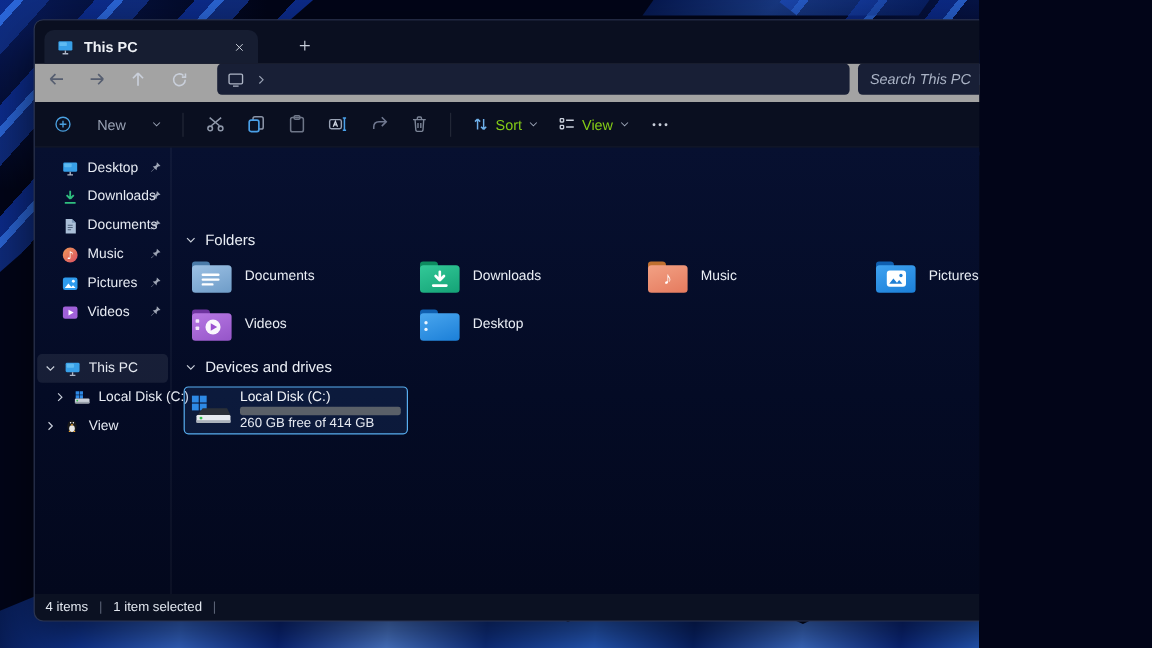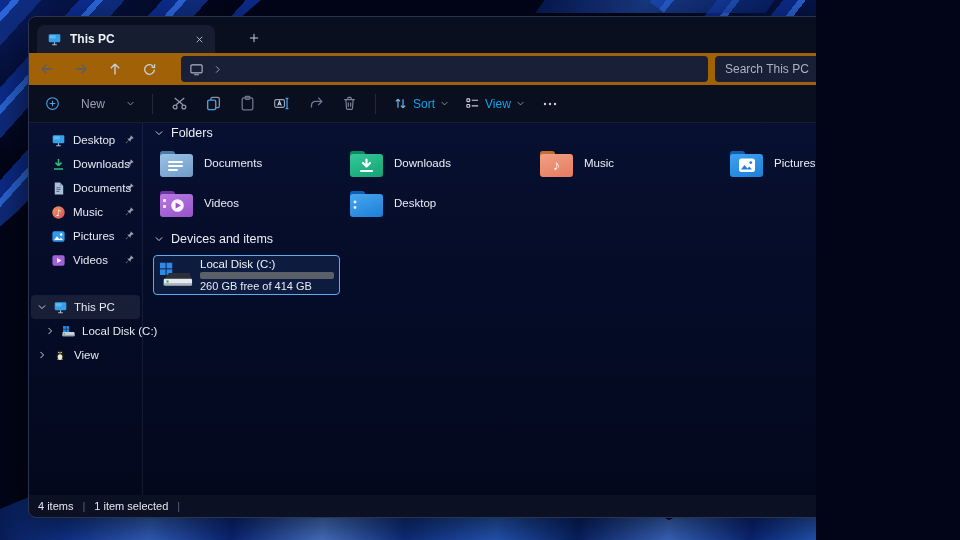--- a/index.html
+++ b/index.html
@@ -44,41 +44,41 @@
   .tab-title { flex:1; font-size:12px; font-weight:bold; color:#eef1f6; white-space:nowrap; }
   .tab-close { width:20px; height:20px; display:flex; align-items:center; justify-content:center;
     border-radius:4px; color:#c9cfda; }
   .newtab { position:absolute; left:214px; top:10px; width:22px; height:22px; display:flex;
     align-items:center; justify-content:center; color:#c9cfda; border-radius:4px; }
   .win-controls { position:absolute; right:2px; top:0; height:36px; display:flex; }
   .wc-btn { width:38px; height:36px; display:flex; align-items:center; justify-content:center;
     color:#d5dae4; }
 
   
-  .navbar { height:32px; display:flex; align-items:center; padding:0 10px 0 4px; flex:none;
-    background:#a16207; }
+  .navbar { height:32px; display:flex; padding:0 10px 0 4px; flex:none;
+    background:#a3a3a3;font-style:italic; }
   .nav-btn { width:28px; height:26px; display:flex; align-items:center; justify-content:center;
     border-radius:4px; color:#c9cfda; flex:none; margin-right:6px; }
   .nav-btn.disabled { color:#565e70; }
   .address { margin-left:12px; width:527px; height:26px; background:#181f36; border-radius:4px;
     display:flex; align-items:center; padding:0 8px; gap:8px; flex:none; }
   .search { margin-left:7px; flex:1; height:26px; background:#181f36; border-radius:4px;
     display:flex; align-items:center; padding:0 10px; gap:8px; }
   .search-text { flex:1; color:#aab3c5; font-size:12px; }
 
   
   .toolbar { height:38px; display:flex; align-items:center; padding:0 10px 0 8px; flex:none;
     background:#0a0f20; border-bottom:1px solid rgba(255,255,255,.06); }
   .tb-new { display:flex; align-items:center; gap:21px; padding:0 8px; height:30px;
     border-radius:4px; color:#98a1b3; }
   .tb-sep { width:1px; height:20px; background:rgba(255,255,255,.10); margin:0 9px; flex:none; }
   .tb-btn { width:34px; height:30px; display:flex; align-items:center; justify-content:center;
     border-radius:4px; flex:none; }
   .tb-group { display:flex; align-items:center; gap:5px; padding:0 8px; height:30px;
-    border-radius:4px; color:#0ea5e9; }
+    border-radius:4px; color:#84cc16; }
   .tb-spacer { flex:1; }
   .tb-details { display:flex; align-items:center; gap:21px; padding:0 8px; height:30px;
     border-radius:4px; color:#d7dce6; }
   .chev { color:#9aa3b5; }
 
   
   .main { flex:1; display:flex; min-height:0;
     background:linear-gradient(180deg,#071030 0%,#040b25 55%,#03081d 100%); }
   .sidebar { width:113px; flex:none; padding-top:5px; }
   .side-item { height:24px; display:flex; align-items:center; padding-left:22px; gap:7px;
@@ -87,21 +87,21 @@
   .slabel { font-size:11.5px; color:#e6eaf2; white-space:nowrap; }
   .pin { position:absolute; right:7px; top:6px; width:11px; height:11px; opacity:.85; }
   .side-gap { height:23px; }
   .tree-item { height:24px; display:flex; align-items:center; gap:6px; padding-left:6px;
     margin:0 2px; border-radius:4px; }
   .tree-item.selected { background:rgba(255,255,255,.08); }
   .tree-item.indent { padding-left:14px; }
   .tchev { width:10px; height:10px; color:#c9cfda; flex:none; display:flex; }
   .sep-v { width:1px; background:rgba(255,255,255,.07); flex:none; }
 
-  .content { flex:1; padding:0 0 0 8px; min-width:0; }
+  .content { flex:1; padding:20px 0 0 8px; min-width:0;margin-top:47px; }
   .section-header { height:20px; display:flex; align-items:center; gap:7px; padding-left:3px;
     color:#eaeef5; font-size:12.5px; }
   .section-header .shchev { width:10px; height:10px; color:#c9cfda; display:flex; }
   .tiles { display:flex; flex-wrap:wrap; width:764px; }
   .tile { width:190px; height:40px; display:flex; align-items:center; gap:11px;
     padding-left:9px; border-radius:4px; }
   .tile-label { font-size:11.5px; color:#eaeef5; }
 
   
   .fi { position:relative; width:33px; height:27px; flex:none; }
@@ -544,21 +544,21 @@
             <span class="tile-label">Desktop</span>
           </div>
         </div>
 
         <div class="section-header devices">
           <span class="shchev">
             <svg viewBox="0 0 16 16" width="10" height="10" stroke="currentColor" stroke-width="1.6" fill="none">
                 <path d="M3 5.5l5 5 5-5"></path>
               </svg>
             </span>
-          <span>Devices and items</span>
+          <span>Devices and drives</span>
         </div>
 
         <div class="drive-tile">
           <span>
             <svg viewBox="0 0 36 30" width="34" height="30">
                 <g fill="#2e8ae6">
                   <rect x="1" y="2" width="6" height="6"></rect>
                   <rect x="8" y="2" width="6" height="6"></rect>
                   <rect x="1" y="9" width="6" height="6"></rect>
                   <rect x="8" y="9" width="6" height="6"></rect>

